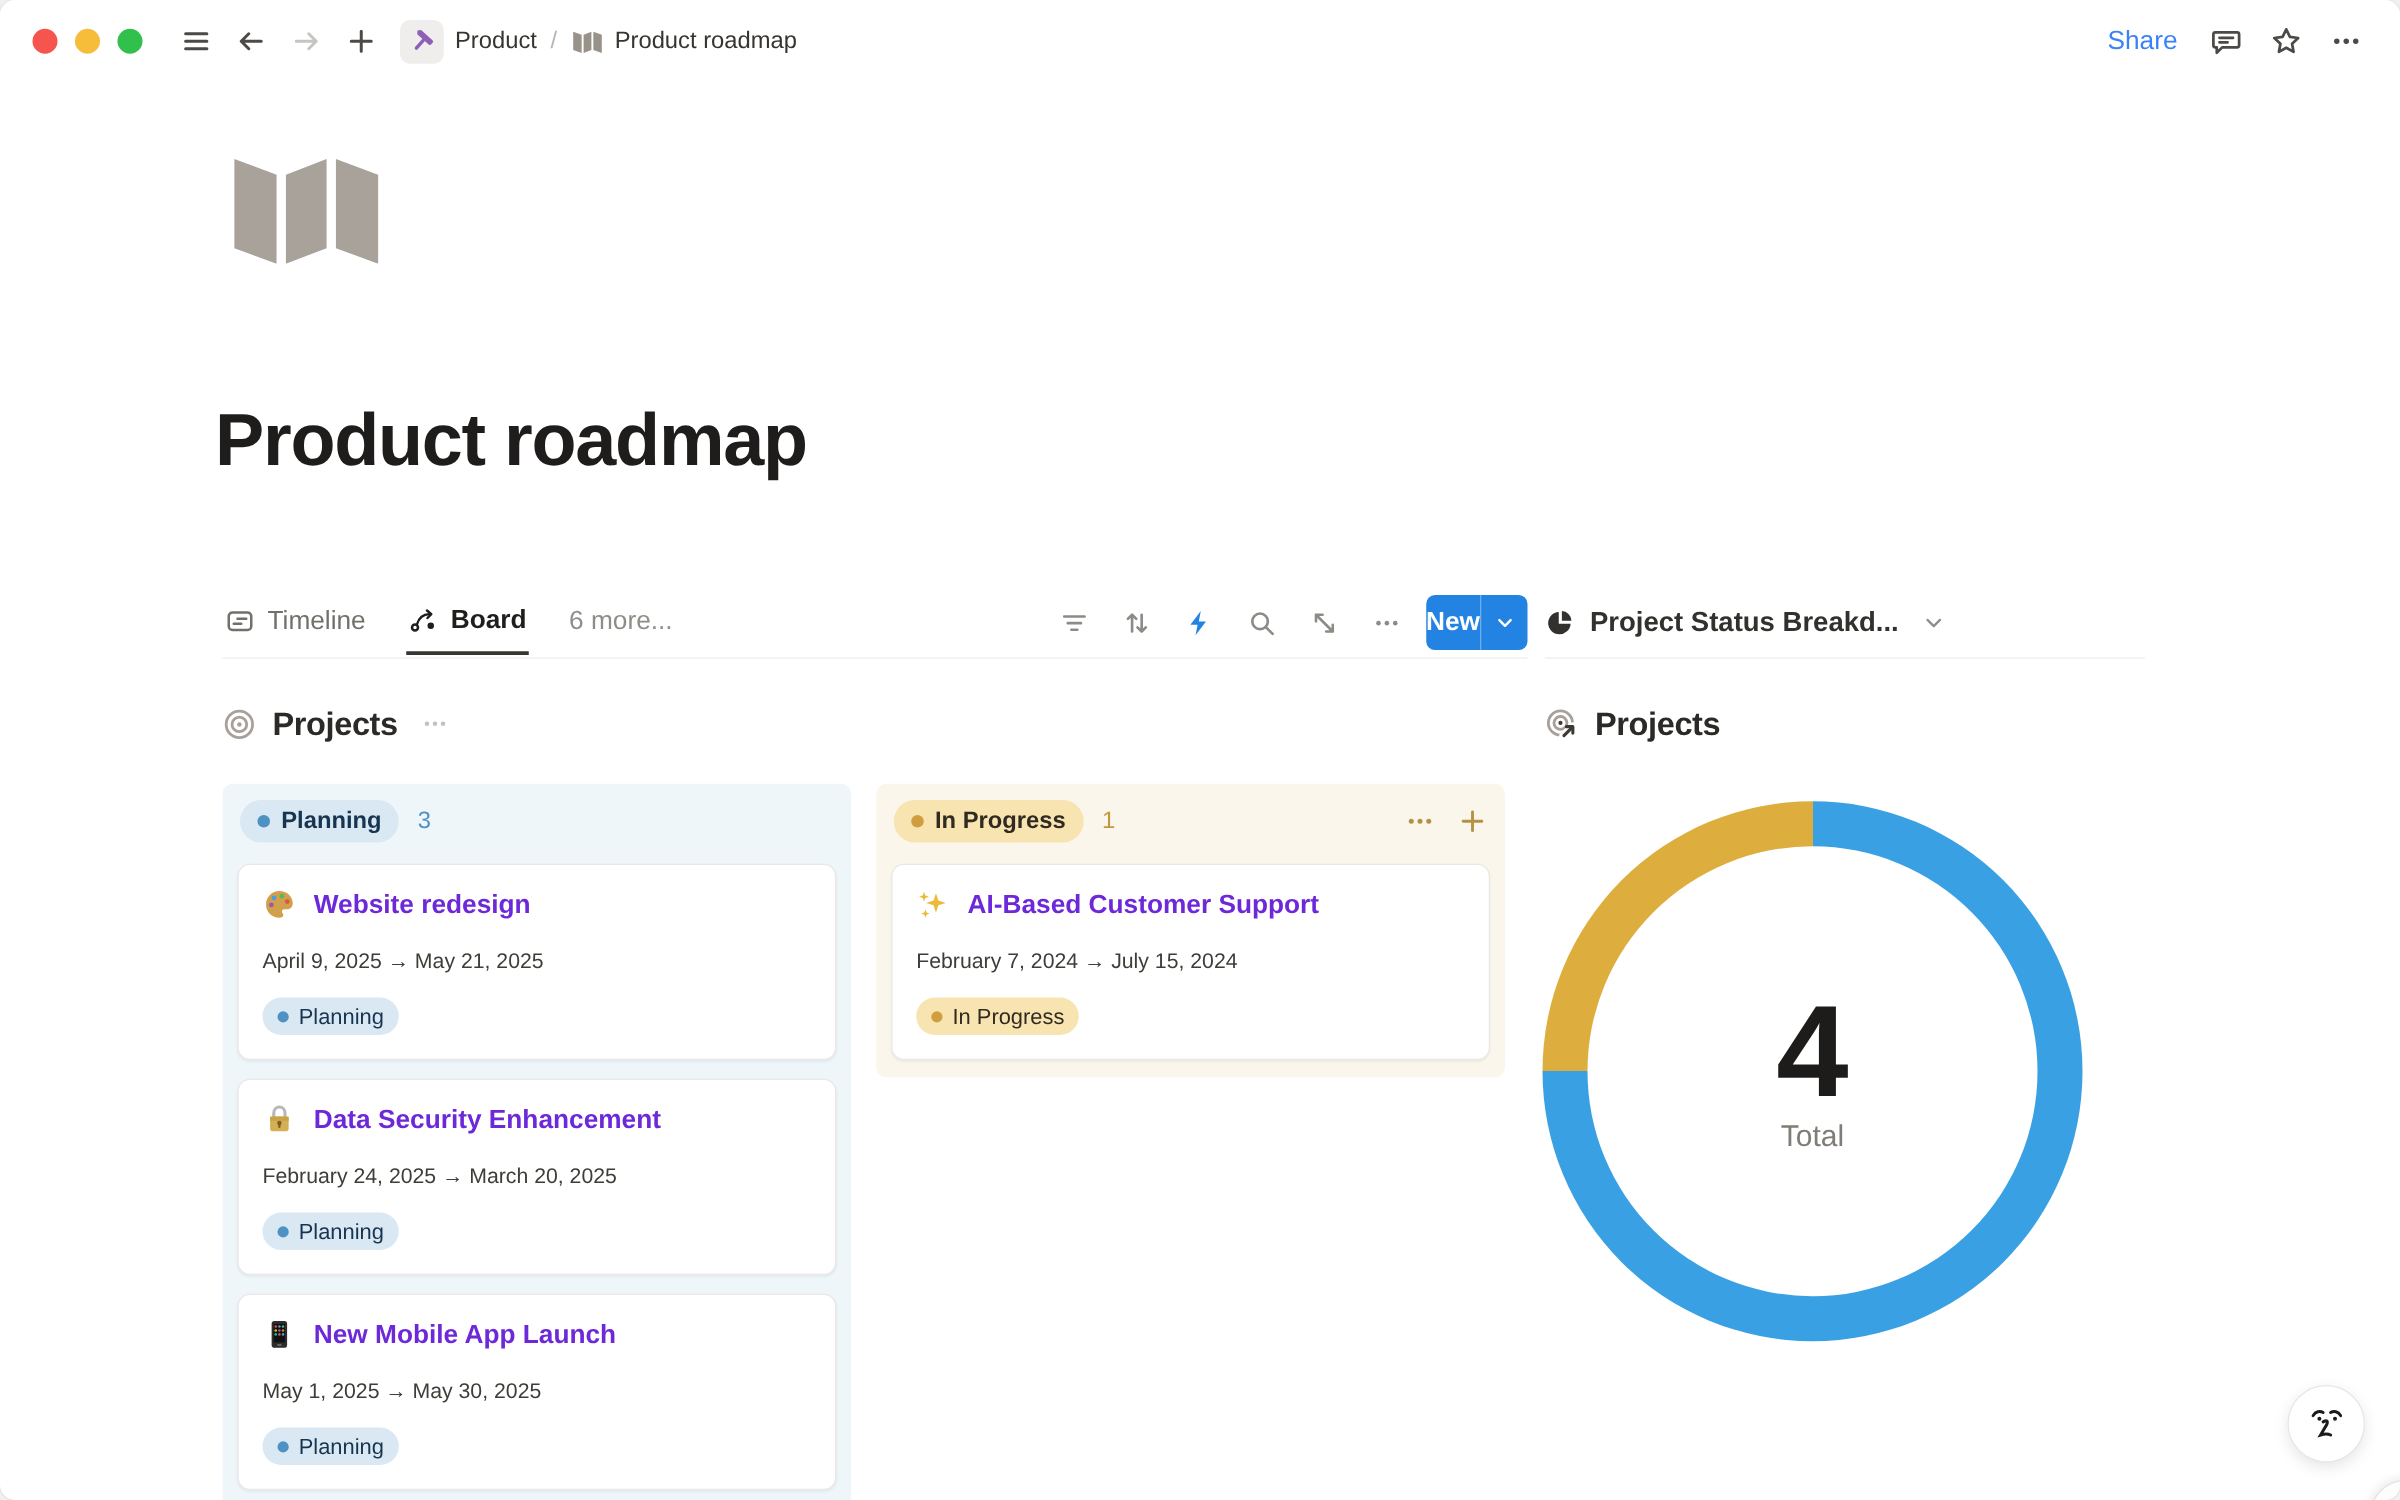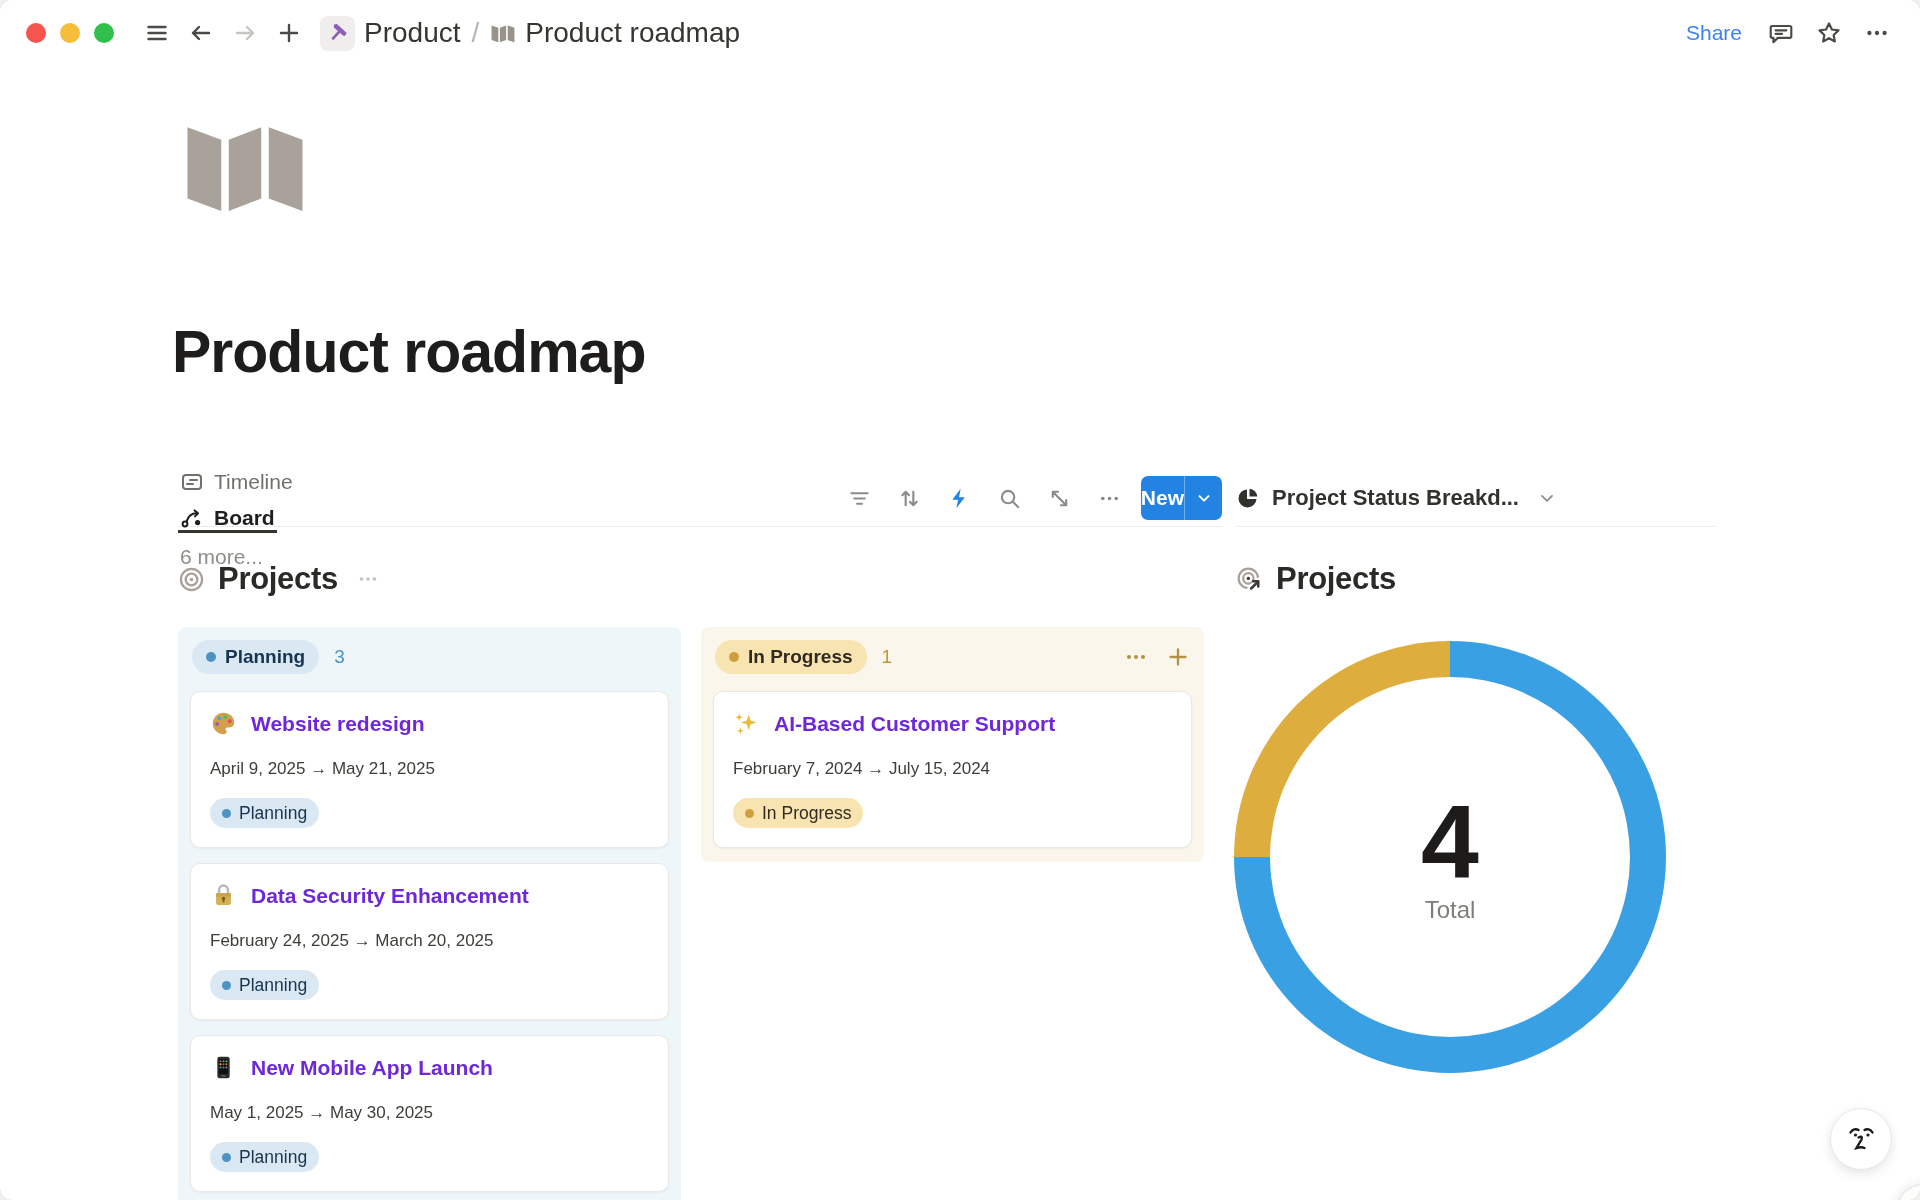--- a/index.html
+++ b/index.html
@@ -9,62 +9,62 @@
 
   
   .topbar{ position:absolute; top:0; left:0; right:0; height:66px; display:flex; align-items:center;
            padding:0 26px; gap:10px; background:#fff; }
   .lights{ display:flex; gap:14px; margin-right:16px; }
   .light{ width:20px; height:20px; border-radius:50%; }
   .light.red{ background:#f5554c; } .light.yellow{ background:#f6bd3b; } .light.green{ background:#32c04c; }
   .tb-btn{ width:34px; height:34px; display:flex; align-items:center; justify-content:center;
            border-radius:6px; color:#4c4a46; flex:none; }
   .tb-btn.disabled{ color:#c7c5c1; }
-  .crumbs{ display:flex; align-items:center; gap:9px; margin-left:4px; font-size:28px; color:#37352f; }
+  .crumbs{ display:flex; align-items:center; gap:9px; margin-left:4px; font-size:19px; color:#37352f; }
   .chip{ width:35px; height:35px; border-radius:8px; background:#efeeec; display:flex; align-items:center;
          justify-content:center; color:#8d5fb8; }
   .crumb-sep{ color:#b7b5b1; padding:0 2px; }
   .crumb-map{ color:#989288; display:flex; }
   .topbar .spacer{ flex:1; }
   .share{ font-size:21px; color:#3b82f6; padding:4px 8px; border-radius:6px; }
   .tb-right{ display:flex; align-items:center; gap:14px; }
 
   
   .page-icon{ position:absolute; left:182px; top:116px; color:#a8a29a; }
   .page-title{ position:absolute; left:172px; top:318px; font-size:59px; font-weight:700;
                letter-spacing:-1px; color:#1e1d1b; }
 
   
   .left-pane{ position:absolute; left:178px; top:470px; width:1044px; }
   .right-pane{ position:absolute; left:1236px; top:470px; width:480px; }
   .pane-head{ height:57px; display:flex; align-items:center; border-bottom:1px solid #ededeb; }
 
   
-  .tabs{ display:flex; align-items:flex-start; gap:12px; height:100%;flex-direction:column; }
+  .tabs{ display:flex; align-items:flex-start; gap:30px; height:100%; }
   .tab{ display:flex; align-items:center; gap:10px; font-size:21px; color:#72706b; height:54px; padding:0 2px; }
   .tab.active{ color:#1f1e1c; font-weight:600; border-bottom:3px solid #37352f; }
   .tab .ticon{ display:flex; }
   .tab.more{ color:#8f8d88; }
 
   .toolbar{ margin-left:auto; display:flex; align-items:center; gap:27px; color:#8d8b86; }
   .tool{ display:flex; align-items:center; justify-content:center; }
   .newbtn{ display:flex; margin-left:20px; height:44px; border-radius:7px; overflow:hidden; background:#2383e2;
            color:#fff; font-size:21px; font-weight:600; }
   .newbtn .main{ display:flex; align-items:center; padding:0 0; }
   .newbtn .split{ width:38px; display:flex; align-items:center; justify-content:center;
                   border-left:1px solid rgba(255,255,255,.35); }
 
   
   .widget-head{ display:flex; align-items:center; gap:12px; }
   .widget-title{ font-size:22px; font-weight:700; color:#33312e; }
   .widget-chevron{ color:#8f8d88; margin-left:6px; display:flex; }
 
   
   .section{ margin-top:26px; display:flex; align-items:center; gap:13px; height:52px; }
-  .section .title{ font-size:31px; font-weight:700; color:#2b2a27; letter-spacing:-0.3px; }
+  .section .title{ font-size:26px; font-weight:700; color:#2b2a27; letter-spacing:-0.3px; }
   .section .dots{ color:#c4c1bc; margin-left:6px; display:flex; }
 
   
   .columns{ margin-top:22px; display:flex; gap:20px; align-items:flex-start; }
   .col{ width:503px; border-radius:8px; padding:11px 12px 14px; }
   .col.blue{ background:#eff6fa; }
   .col.yellow{ background:#faf6ec; }
   .col-head{ display:flex; align-items:center; gap:15px; height:38px; padding:0 2px; }
   .pill{ display:inline-flex; align-items:center; gap:9px; height:34px; padding:0 14px; border-radius:17px;
          font-size:19px; font-weight:600; }

